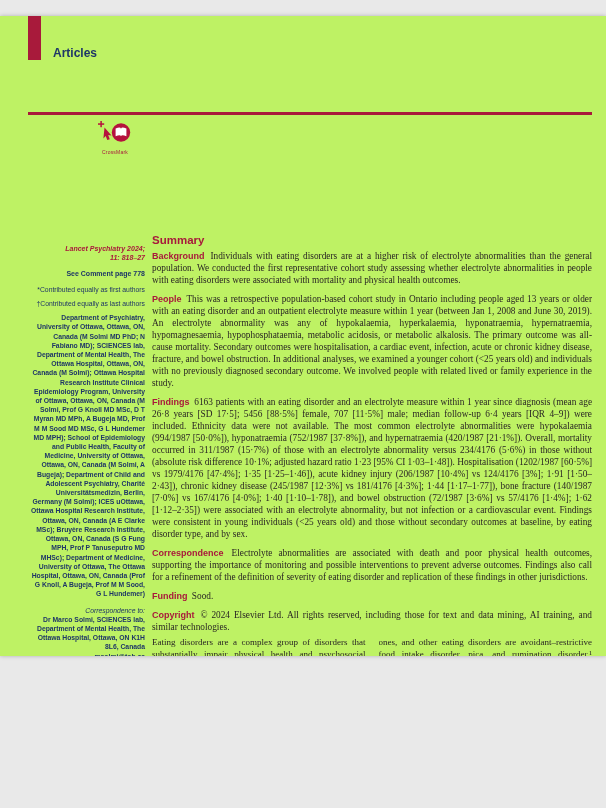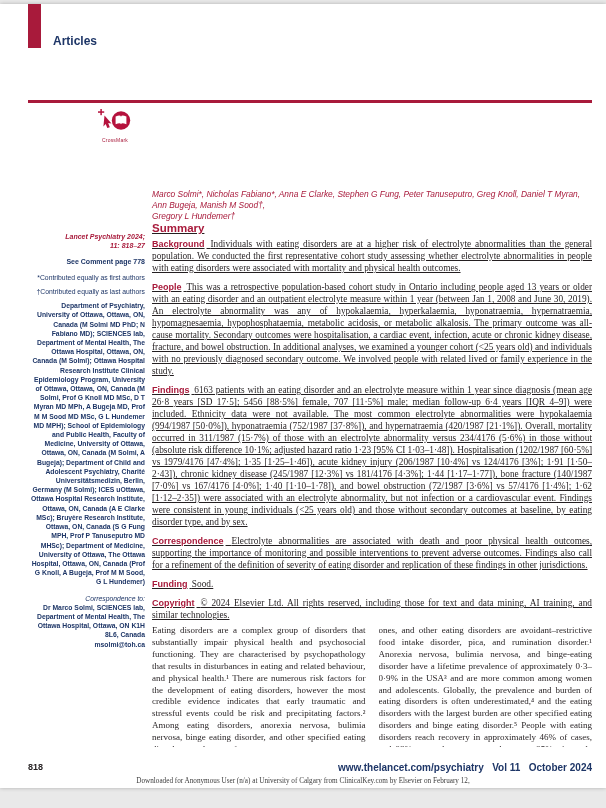--- a/index.html
+++ b/index.html
@@ -1,19 +1,19 @@
 <!DOCTYPE html>
 <html><head>
 <meta charset="utf-8">
 <style>
   html,body{margin:0;padding:0;background:#e9e9e9;}
   .page{
-    position:relative;width:606px;height:784px;background:#ffffff;
+    position:relative;width:606px;height:640px;background:#bef264;
     font-family:"Liberation Sans",sans-serif;color:#241f21;overflow:hidden;
-    margin:4px auto;box-shadow:0 0 4px rgba(0,0,0,.25);
+    margin:16px auto;box-shadow:0 0 4px rgba(0,0,0,.25);
   }
   .corner-tab{position:absolute;left:28px;top:0;width:13px;height:44px;background:#a81a3b;}
   .articles-label{position:absolute;left:53px;top:30px;font-size:12px;font-weight:bold;color:#1e3667;}
   .top-rule{position:absolute;left:28px;top:96px;width:564px;height:3px;background:#a81a3b;}
 
   .crossmark{position:absolute;left:92px;top:105px;width:46px;text-align:center;cursor:pointer;}
   .crossmark-label{font-size:5px;color:#a81a3b;margin-top:0px;letter-spacing:.2px;}
 
   .title{position:absolute;left:152px;top:102px;width:444px;margin:0;
     font-size:16.5px;line-height:25px;font-weight:bold;letter-spacing:-0.3px;color:#241f21;}
@@ -24,21 +24,21 @@
 
   .sidebar{position:absolute;left:28px;top:228px;width:117px;text-align:right;color:#1e3667;}
   .sidebar .cite{font-size:7px;font-weight:bold;font-style:italic;color:#a81a3b;line-height:9.4px;margin-bottom:6px;}
   .sidebar .cite span{display:block;}
   .sidebar .see{font-size:7px;font-weight:bold;line-height:9.4px;margin-bottom:7px;cursor:pointer;}
   .sidebar .note{font-size:6.8px;line-height:9px;margin-bottom:5px;}
   .sidebar .affil{font-size:6.8px;font-weight:bold;line-height:9.2px;margin-bottom:7px;}
   .sidebar .corr-label{font-size:6.8px;font-style:italic;line-height:9.2px;}
   .sidebar .email{font-size:6.8px;font-weight:bold;line-height:9.2px;cursor:pointer;}
 
-  .main-col{position:absolute;left:152px;top:218px;width:440px;height:400px;overflow:hidden;text-decoration:underline;}
+  .main-col{position:absolute;left:152px;top:218px;width:440px;height:400px;overflow:hidden;}
   .sum-heading{margin:0 0 4px 0;font-size:11.5px;font-weight:bold;color:#a81a3b;}
   .sum{margin:0 0 7px 0;font-family:"Liberation Serif",serif;font-size:9.3px;line-height:12px;
     text-align:justify;color:#241f21;}
   .lbl{font-family:"Liberation Sans",sans-serif;font-weight:bold;color:#a81a3b;font-size:9px;margin-right:2px;}
 
   .intro-block{position:absolute;left:152px;top:621px;width:440px;height:140px;overflow:hidden;}
   .intro-heading{margin:0 0 4px 0;font-size:11.5px;font-weight:bold;color:#a81a3b;}
   .intro-cols{display:flex;gap:13px;height:122px;overflow:hidden;}
   .intro-cols .col{flex:1;font-family:"Liberation Serif",serif;font-size:9px;line-height:11.9px;
     text-align:justify;color:#241f21;overflow:hidden;}
@@ -66,24 +66,20 @@
         <rect x="2.35" y="0" width="1.5" height="6.2"></rect>
         <path d="M6.5 6.5 L13.5 14.5 L10.2 14.1 L11.8 18.2 L9.3 19.1 L7.7 15.0 L5.4 17.4 Z"></path>
         <circle cx="23" cy="11.5" r="9.2"></circle>
       </g>
       <path d="M17.6 7.6 q5 -2.3 5.4 0.2 q0.4 -2.5 5.4 -0.2 v7.6 q-5 -1.7 -5.4 0.1 q-0.4 -1.8 -5.4 -0.1 z" fill="#ffffff"></path>
     </svg>
     <div class="crossmark-label">CrossMark</div>
   </div>
 
 
-  <p class="authors">
-    <span>Marco Solmi*, Nicholas Fabiano*, Anna E Clarke, Stephen G Fung, Peter Tanuseputro, Greg Knoll, Daniel T Myran, Ann Bugeja, Manish M Sood†,</span>
-    <span>Gregory L Hundemer†</span>
-  </p>
 
   <aside class="sidebar">
     <div class="cite">
       <span>Lancet Psychiatry 2024;</span>
       <span>11: 818–27</span>
     </div>
     <div class="see">See Comment page 778</div>
     <div class="note">*Contributed equally as first authors</div>
     <div class="note">†Contributed equally as last authors</div>
     <div class="affil">Department of Psychiatry, University of Ottawa, Ottawa, ON, Canada (M Solmi MD PhD; N Fabiano MD); SCIENCES lab, Department of Mental Health, The Ottawa Hospital, Ottawa, ON, Canada (M Solmi); Ottawa Hospital Research Institute Clinical Epidemiology Program, University of Ottawa, Ottawa, ON, Canada (M Solmi, Prof G Knoll MD MSc, D T Myran MD MPh, A Bugeja MD, Prof M M Sood MD MSc, G L Hundemer MD MPH); School of Epidemiology and Public Health, Faculty of Medicine, University of Ottawa, Ottawa, ON, Canada (M Solmi, A Bugeja); Department of Child and Adolescent Psychiatry, Charité Universitätsmedizin, Berlin, Germany (M Solmi); ICES uOttawa, Ottawa Hospital Research Institute, Ottawa, ON, Canada (A E Clarke MSc); Bruyère Research Institute, Ottawa, ON, Canada (S G Fung MPH, Prof P Tanuseputro MD MHSc); Department of Medicine, University of Ottawa, The Ottawa Hospital, Ottawa, ON, Canada (Prof G Knoll, A Bugeja, Prof M M Sood, G L Hundemer)</div>

